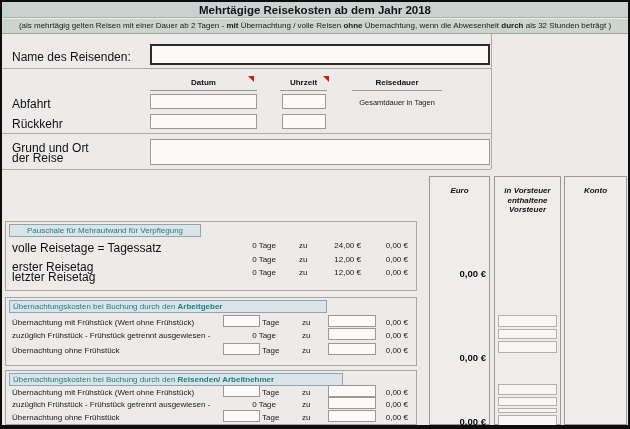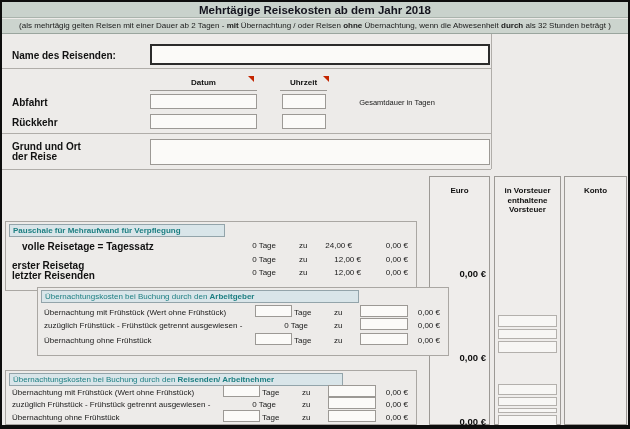--- a/index.html
+++ b/index.html
@@ -20,21 +20,21 @@
   .title-band .t {
     font-size:11.5px; font-weight:bold; color:#14141e; line-height:16px;
   }
   .sub-band {
     left:0; top:17px; width:626px; height:15px;
     background:#ccd4ce; border-bottom:1px solid #9aa59e;
     text-align:center; font-size:8px; color:#1a1a1a; line-height:14px;
   }
   .sub-band b { font-weight:bold; }
   
-  .lbl  { font-size:10px; font-weight:bold; color:#111; white-space:nowrap; }
+  .lbl  { font-size:12px; font-weight:normal; color:#111; white-space:nowrap; }
   .txt  { font-size:8px;   color:#1a1a1a; white-space:nowrap; }
   .txt-r{ font-size:8px;   color:#1a1a1a; text-align:right; white-space:nowrap; }
   .teal { color:#1d7f82; }
   
   .inp {
     position:absolute; background:#fbfaf8; border:1px solid #9c9995;
     font-family:"Liberation Sans", sans-serif; font-size:8px; padding:0 2px;
   }
   .inp-dark { border:2px solid #2b2b2b; }
   
@@ -66,51 +66,52 @@
     background:#d9e5e9; border:1px solid #7d8d93;
     text-align:center; font-size:10px; font-weight:bold; line-height:18px;
   }
   
   .panel {
     position:absolute; top:174px; bottom:0;
     background:#efedeb; border:1px solid #9c9995;
   }
   .panel-head {
     text-align:center; font-size:8px; font-weight:bold; color:#111;
-    padding-top:9px; line-height:9.5px;
+    padding-top:9px; line-height:9.5px;font-style:italic;
   }
   .total {
     position:absolute; font-size:9.5px; font-weight:bold; color:#0d0d0d;
     text-align:right; width:56px; left:428px;
   }
   .vcell {
     position:absolute; left:496px; width:59px;
     background:#f7f6f4; border:1px solid #b3b0ac;
   }
 </style>
 </head>
 <body>
 
 <div id="screen">
 
   <div class="abs title-band">
     <div class="t">Mehrtägige Reisekosten ab dem Jahr 2018</div>
   </div>
-  <div class="abs sub-band"><span>(als mehrtägig gelten Reisen mit einer Dauer ab 2 Tagen - </span><b>mit</b><span> Übernachtung / oder Reisen </span><b>ohne</b><span> Übernachtung, wenn die Abwesenheit </span><b>durch</b><span> als 32 Stunden beträgt )</span></div>
+  <div class="abs sub-band"><span>(als mehrtägig gelten Reisen mit einer Dauer ab 2 Tagen - </span><b>mit</b><span> Übernachtung / volle Reisen </span><b>ohne</b><span> Übernachtung, wenn die Abwesenheit </span><b>durch</b><span> als 32 Stunden beträgt )</span></div>
 
   <div class="abs lbl" style="left:10px; top:48px;">Name des Reisenden:</div>
   <input class="inp inp-dark" style="left: 148px; top: 42px; width: 340px; height: 21px;" value="">
 
   <div class="abs hline" style="left:0; top:66px; width:489px;"></div>
   <div class="abs vline" style="left:489px; top:32px; height:135px;"></div>
 
   <div class="colhead" style="left:148px; top:76px; width:107px;">Datum</div>
   <div class="note-marker" style="left:246px; top:74px;"></div>
   <div class="colhead" style="left:278px; top:76px; width:47px;">Uhrzeit</div>
   <div class="note-marker" style="left:321px; top:74px;"></div>
+  <div class="colhead" style="left:350px; top:76px; width:90px;">Reisedauer</div>
 
   <div class="abs lbl" style="left:10px; top:95px;">Abfahrt</div>
   <input class="inp" style="left: 148px; top: 92px; width: 107px; height: 15px;" value="">
   <input class="inp" style="left: 280px; top: 92px; width: 44px; height: 15px;" value="">
   <div class="abs txt" style="left:345px; top:96px; width:100px; text-align:center; font-size:7.5px;">Gesamtdauer in Tagen</div>
 
   <div class="abs lbl" style="left:10px; top:115px;">Rückkehr</div>
   <input class="inp" style="left: 148px; top: 112px; width: 107px; height: 15px;" value="">
   <input class="inp" style="left: 280px; top: 112px; width: 44px; height: 15px;" value="">
 
@@ -131,42 +132,42 @@
       <div>in Vorsteuer</div>
       <div>enthaltene</div>
       <div>Vorsteuer</div>
     </div>
   </div>
   <div class="panel" style="left:562px; width:63px;">
     <div class="panel-head">Konto</div>
   </div>
 
   <div class="section" style="top:219px; height:70px;">
-    <div class="sec-head teal" style="width:216px; font-weight:bold;">Pauschale für Mehraufwand für Verpflegung</div>
-
-    <div class="abs lbl" style="left:16px; top:19px;">volle Reisetage = Tagessatz</div>
+    <div class="sec-head teal" style="width:192px; font-weight:normal;text-align:center;">Pauschale für Mehraufwand für Verpflegung</div>
+
+    <div class="abs lbl" style="left:6px; top:19px;">volle Reisetage = Tagessatz</div>
     <div class="abs txt-r" style="left:210px; top:19px; width:60px;">0 Tage</div>
     <div class="abs txt" style="left:293px; top:19px;">zu</div>
-    <div class="abs txt-r" style="left:291px; top:19px; width:55px;">24,00 €</div>
+    <div class="abs txt-r" style="left:300px; top:19px; width:55px;">24,00 €</div>
     <div class="abs txt-r" style="left:347px; top:19px; width:55px;">0,00 €</div>
 
     <div class="abs lbl" style="left:6px; top:38px;">erster Reisetag</div>
     <div class="abs txt-r" style="left:210px; top:33px; width:60px;">0 Tage</div>
     <div class="abs txt" style="left:293px; top:33px;">zu</div>
     <div class="abs txt-r" style="left:300px; top:33px; width:55px;">12,00 €</div>
     <div class="abs txt-r" style="left:347px; top:33px; width:55px;">0,00 €</div>
 
-    <div class="abs lbl" style="left:6px; top:48px;">letzter Reisenden</div>
+    <div class="abs lbl" style="left:6px; top:48px;">letzter Reisetag</div>
     <div class="abs txt-r" style="left:210px; top:46px; width:60px;">0 Tage</div>
     <div class="abs txt" style="left:293px; top:46px;">zu</div>
     <div class="abs txt-r" style="left:300px; top:46px; width:55px;">12,00 €</div>
     <div class="abs txt-r" style="left:347px; top:46px; width:55px;">0,00 €</div>
   </div>
 
-  <div class="section" style="top:285px; height:69px;margin-left:32px;">
+  <div class="section" style="top:295px; height:69px;">
     <div class="sec-head teal" style="width:318px;"><span>Übernachtungskosten bei Buchung durch den </span><b>Arbeitgeber</b></div>
 
     <div class="abs txt" style="left:6px; top:20px;">Übernachtung mit Frühstück (Wert ohne Frühstück)</div>
     <input class="inp" style="left: 217px; top: 17px; width: 37px; height: 12px;" value="">
     <div class="abs txt" style="left:256px; top:20px;">Tage</div>
     <div class="abs txt" style="left:296px; top:20px;">zu</div>
     <input class="inp" style="left: 322px; top: 17px; width: 48px; height: 12px;" value="">
     <div class="abs txt-r" style="left:352px; top:20px; width:50px;">0,00 €</div>
 
     <div class="abs txt" style="left:6px; top:33px;">zuzüglich Frühstück - Frühstück getrennt ausgewiesen -</div>

